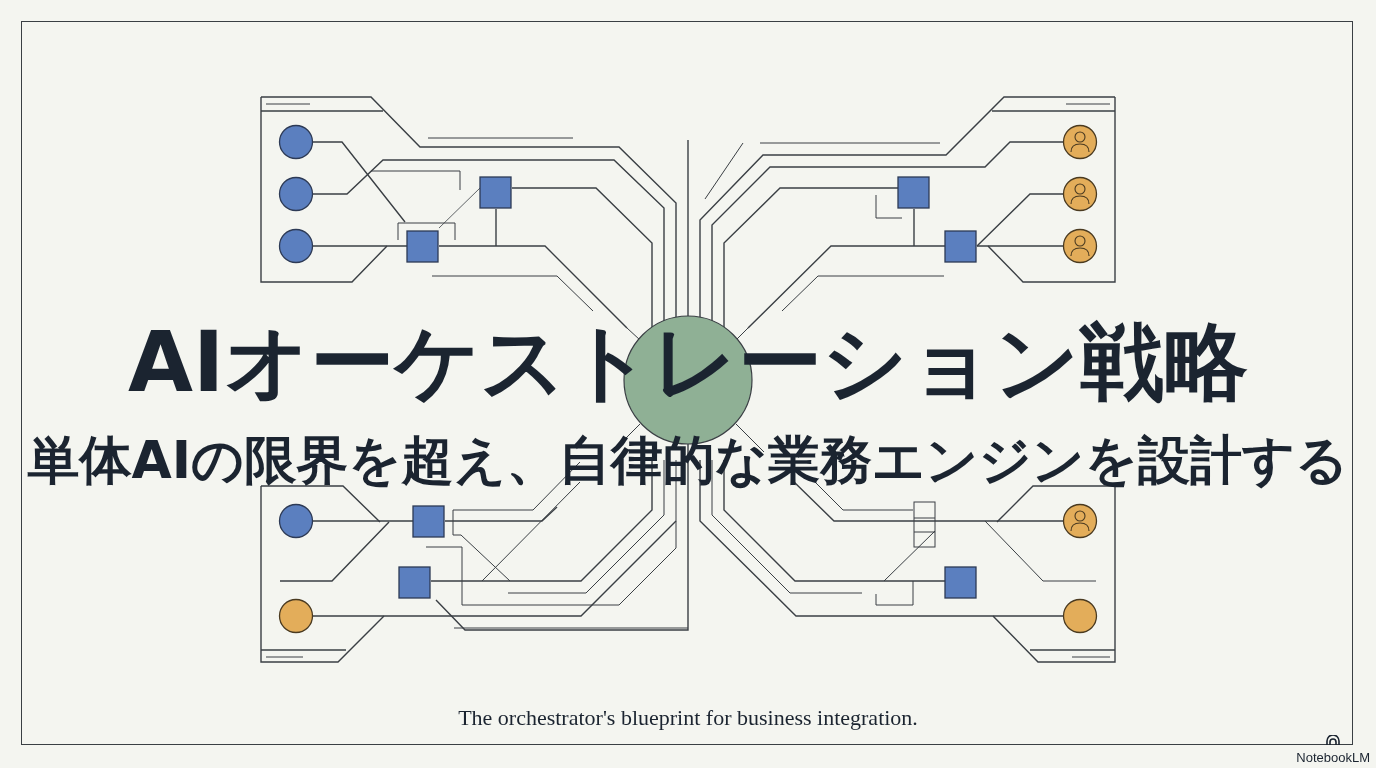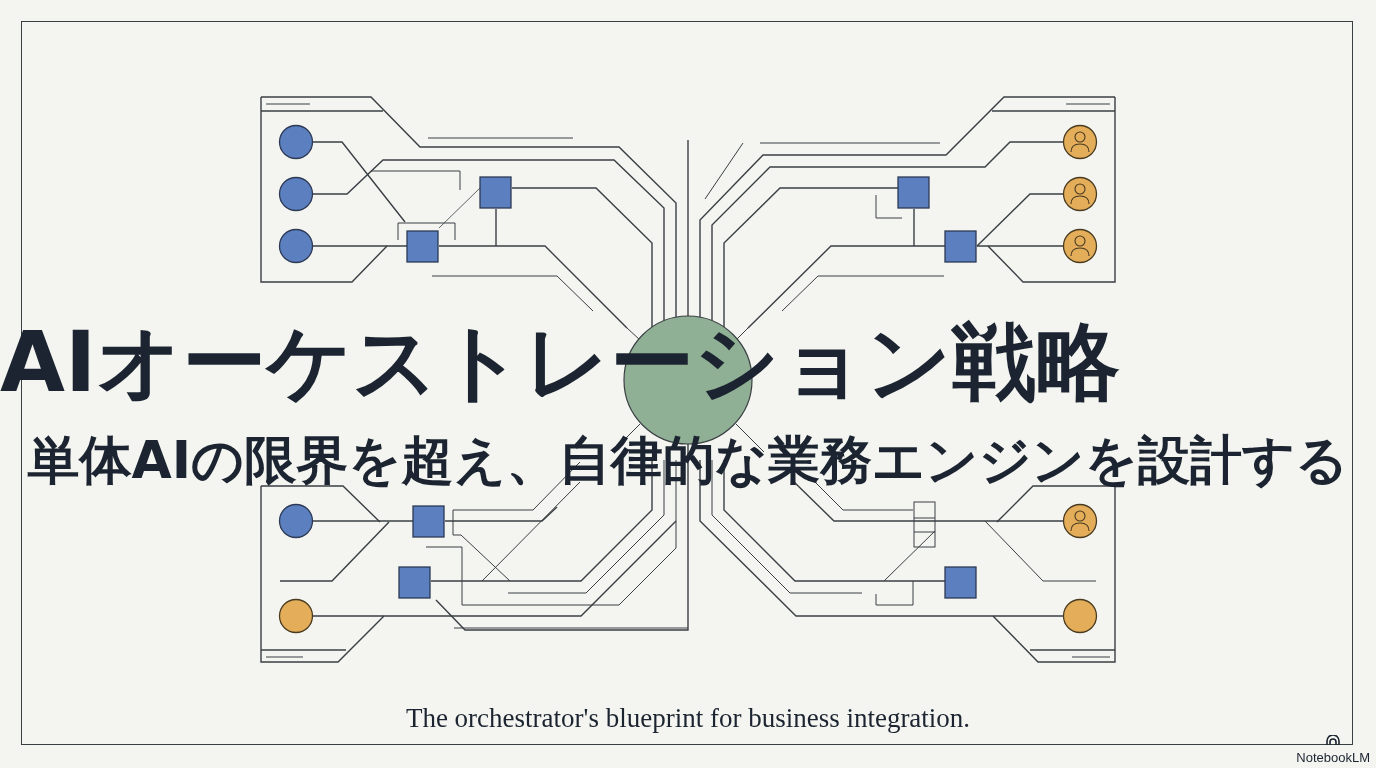--- a/index.html
+++ b/index.html
@@ -11,33 +11,33 @@
   }
   #slide { position: absolute; left: 0; top: 0; width: 1376px; height: 768px; }
   .frame {
     position: absolute; left: 21px; top: 21px;
     width: 1332px; height: 724px;
     border: 1.5px solid #3a3f44; box-sizing: border-box;
   }
   svg.diagram { position: absolute; left: 0; top: 0; }
   .title {
     position: absolute; left: 0; width: 1376px; top: 312px;
-    font-weight: bold; font-size: 84px;
+    text-align: center; font-weight: bold; font-size: 84px;
     color: #1b2430; letter-spacing: 0px; line-height: 100px;
     font-family: "DejaVu Sans", sans-serif;
   }
   .subtitle {
     position: absolute; left: 0; width: 1376px; top: 430px;
     text-align: center; font-weight: bold; font-size: 52px;
     color: #1b2430; line-height: 60px;
     font-family: "DejaVu Sans", sans-serif;
   }
   .tagline {
     position: absolute; left: 0; width: 1376px; top: 700px;
-    text-align: center; font-size: 27px; color: #1b2430;
+    text-align: center; font-size: 22px; color: #1b2430;
     font-family: "Liberation Serif", serif; line-height: 36px;
   }
   .brand {
     position: absolute; right: 6px; bottom: 3px;
     font-size: 13px; color: #1b2430;
     font-family: "Liberation Sans", sans-serif;
     display: flex; align-items: center; gap: 4px; flex-direction: column;
   }
   .brand svg { display: block; }
 </style>

